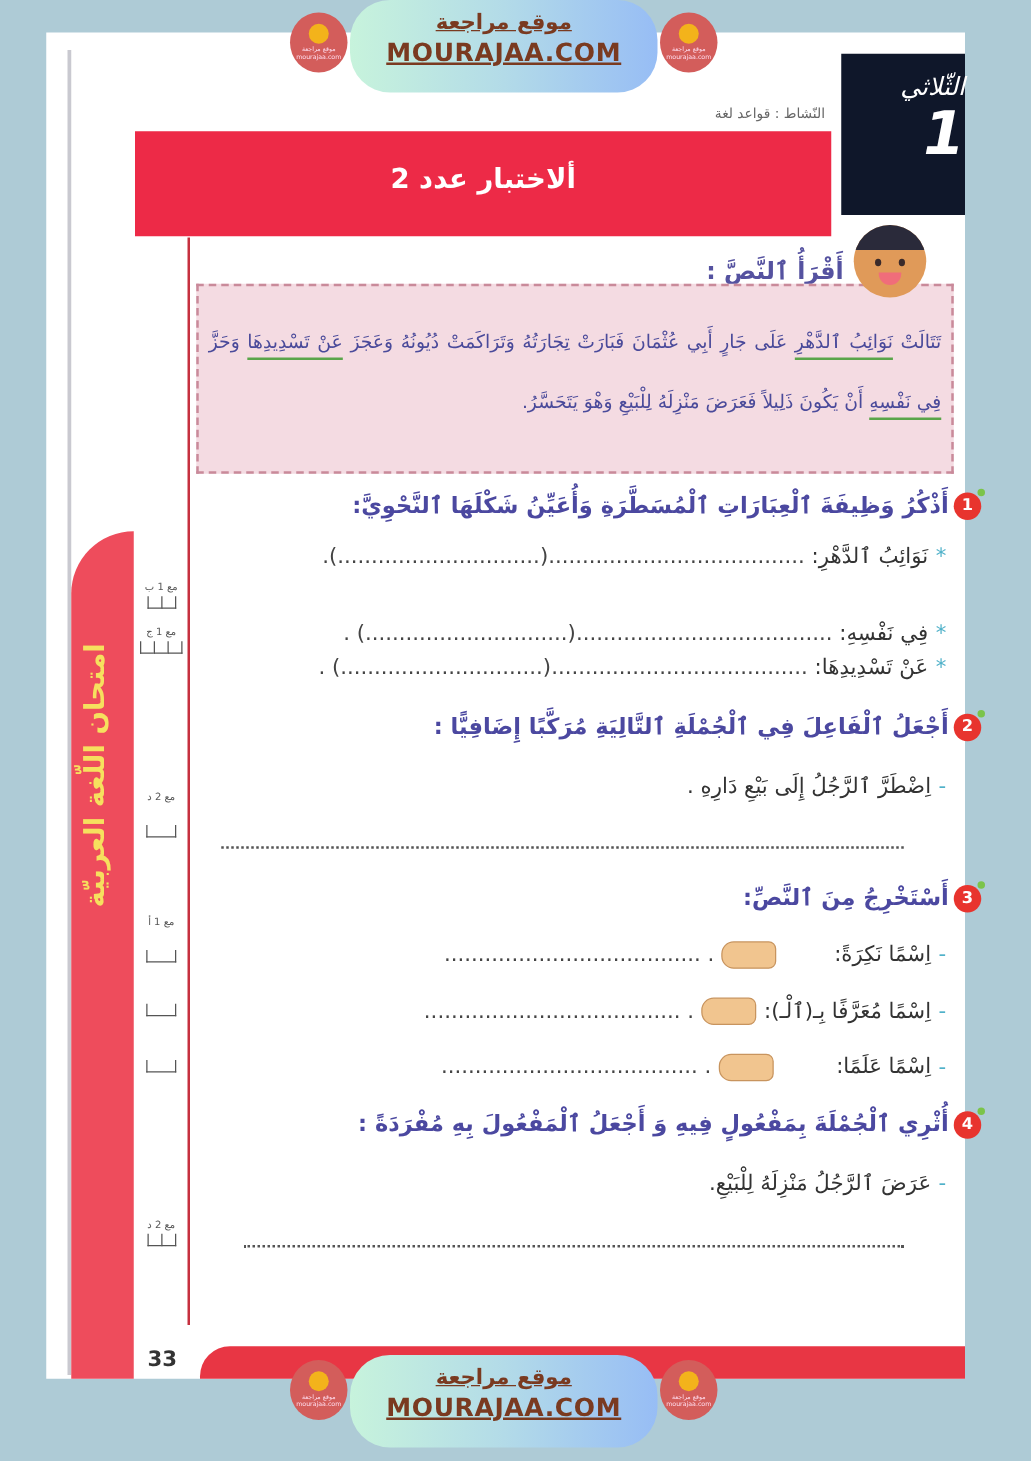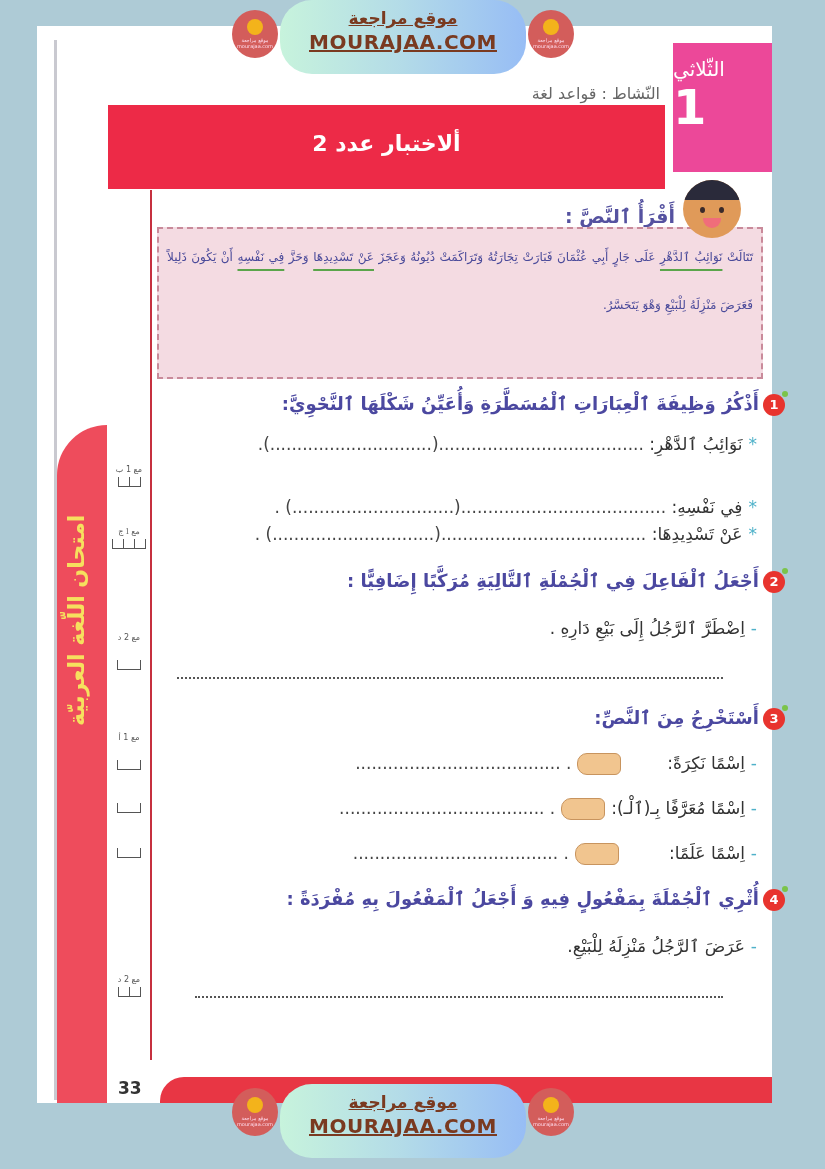--- a/index.html
+++ b/index.html
@@ -27,28 +27,28 @@
   .wm-top { top:0; }
   .wm-bot { top:1084px; }
   .badge {
     position:absolute; width:46px; height:48px; border-radius:50%;
     background:#d35d5b; z-index:5; text-align:center;
   }
   .badge .coin { width:16px; height:16px; border-radius:50%; background:#f3b31b; margin:9px auto 2px; }
   .badge .txt { font-size:5px; color:#fde; line-height:6px; }
   
   .grade-box {
-    position:absolute; left:673px; top:43px; width:99px; height:129px; background:#ec4899;
-    color:#fff; text-align:left;
+    position:absolute; left:673px; top:43px; width:99px; height:129px; background:#0f172a;
+    color:#fff; text-align:right;font-style:italic;
   }
   .grade-box .lbl { font-size:20px; margin-top:14px; direction:rtl; }
   .grade-box .num { font-size:48px; font-weight:bold; line-height:52px; }
   .activity {
     position:absolute; left:520px; top:84px; width:140px; text-align:right; direction:rtl;
-    color:#666; font-size:16px;
+    color:#666; font-size:11px;
   }
   .title-bar {
     position:absolute; left:108px; top:105px; width:557px; height:84px; background:#ed2a47;
     color:#fff; font-size:22px; font-weight:bold; text-align:center; line-height:78px; direction:rtl;
   }
   .left-rule { position:absolute; left:150px; top:190px; width:2px; height:870px; background:#c6303f; }
   
   .face {
     position:absolute; left:683px; top:180px; width:58px; height:58px; border-radius:50%;
     background:#e09a59; overflow:hidden; z-index:2;
@@ -56,22 +56,22 @@
   .face .hair { position:absolute; left:0; top:0; width:58px; height:20px; background:#2a2a3a; border-radius:29px 29px 4px 4px; }
   .face .eye { position:absolute; top:27px; width:5px; height:6px; background:#3a2a2a; border-radius:50%; }
   .face .mouth { position:absolute; left:20px; top:38px; width:18px; height:10px; background:#f06d7a; border-radius:0 0 10px 10px; }
   .read-head {
     position:absolute; left:480px; top:205px; width:195px; text-align:right; direction:rtl;
     font-size:19px; color:#5552a0; font-weight:bold;
   }
   .passage {
     position:absolute; left:157px; top:227px; width:606px; height:152px;
     background:#f4dbe2; border:2px dashed #c98a9a; box-sizing:border-box;
-    direction:rtl; text-align:justify; font-size:12px; color:#4a4a9a; line-height:48px;
-    padding:4px 8px;
+    direction:rtl; text-align:justify; font-size:15px; color:#4a4a9a; line-height:48px;
+    padding:20px 8px;
   }
   .passage u { text-decoration-color:#5aa54a; text-decoration-thickness:2px; text-underline-offset:8px; }
   
   .q {
     position:absolute; right:40px; direction:rtl; text-align:right; color:#4b48a0;
     font-size:18px; font-weight:bold;
   }
   .qnum {
     display:inline-block; width:22px; height:22px; border-radius:50%; background:#e8342e;
     color:#fff; font-size:13px; text-align:center; line-height:22px; margin-left:4px;
@@ -197,21 +197,21 @@
 <div class="side-tab"></div>
 <div class="side-tab-text">امتحان اللّغة العربيّة</div>
 
 <div class="score" style="top:430px;margin-top:35px;">
   <div>مع 1 ب</div>
   <div class="box">
       <div class="cell"></div>
       <div class="cell"></div>
     </div>
 </div>
-<div class="score" style="top:527px;font-family:Liberation Serif, serif;">
+<div class="score" style="top:501px;">
   <div>مع 1 ج</div>
   <div class="box">
       <div class="cell"></div>
       <div class="cell"></div>
       <div class="cell"></div>
     </div>
 </div>
 <div class="score" style="top:633px;">
   <div>مع 2 د</div>
   <div class="box" style="margin-top:18px;">

